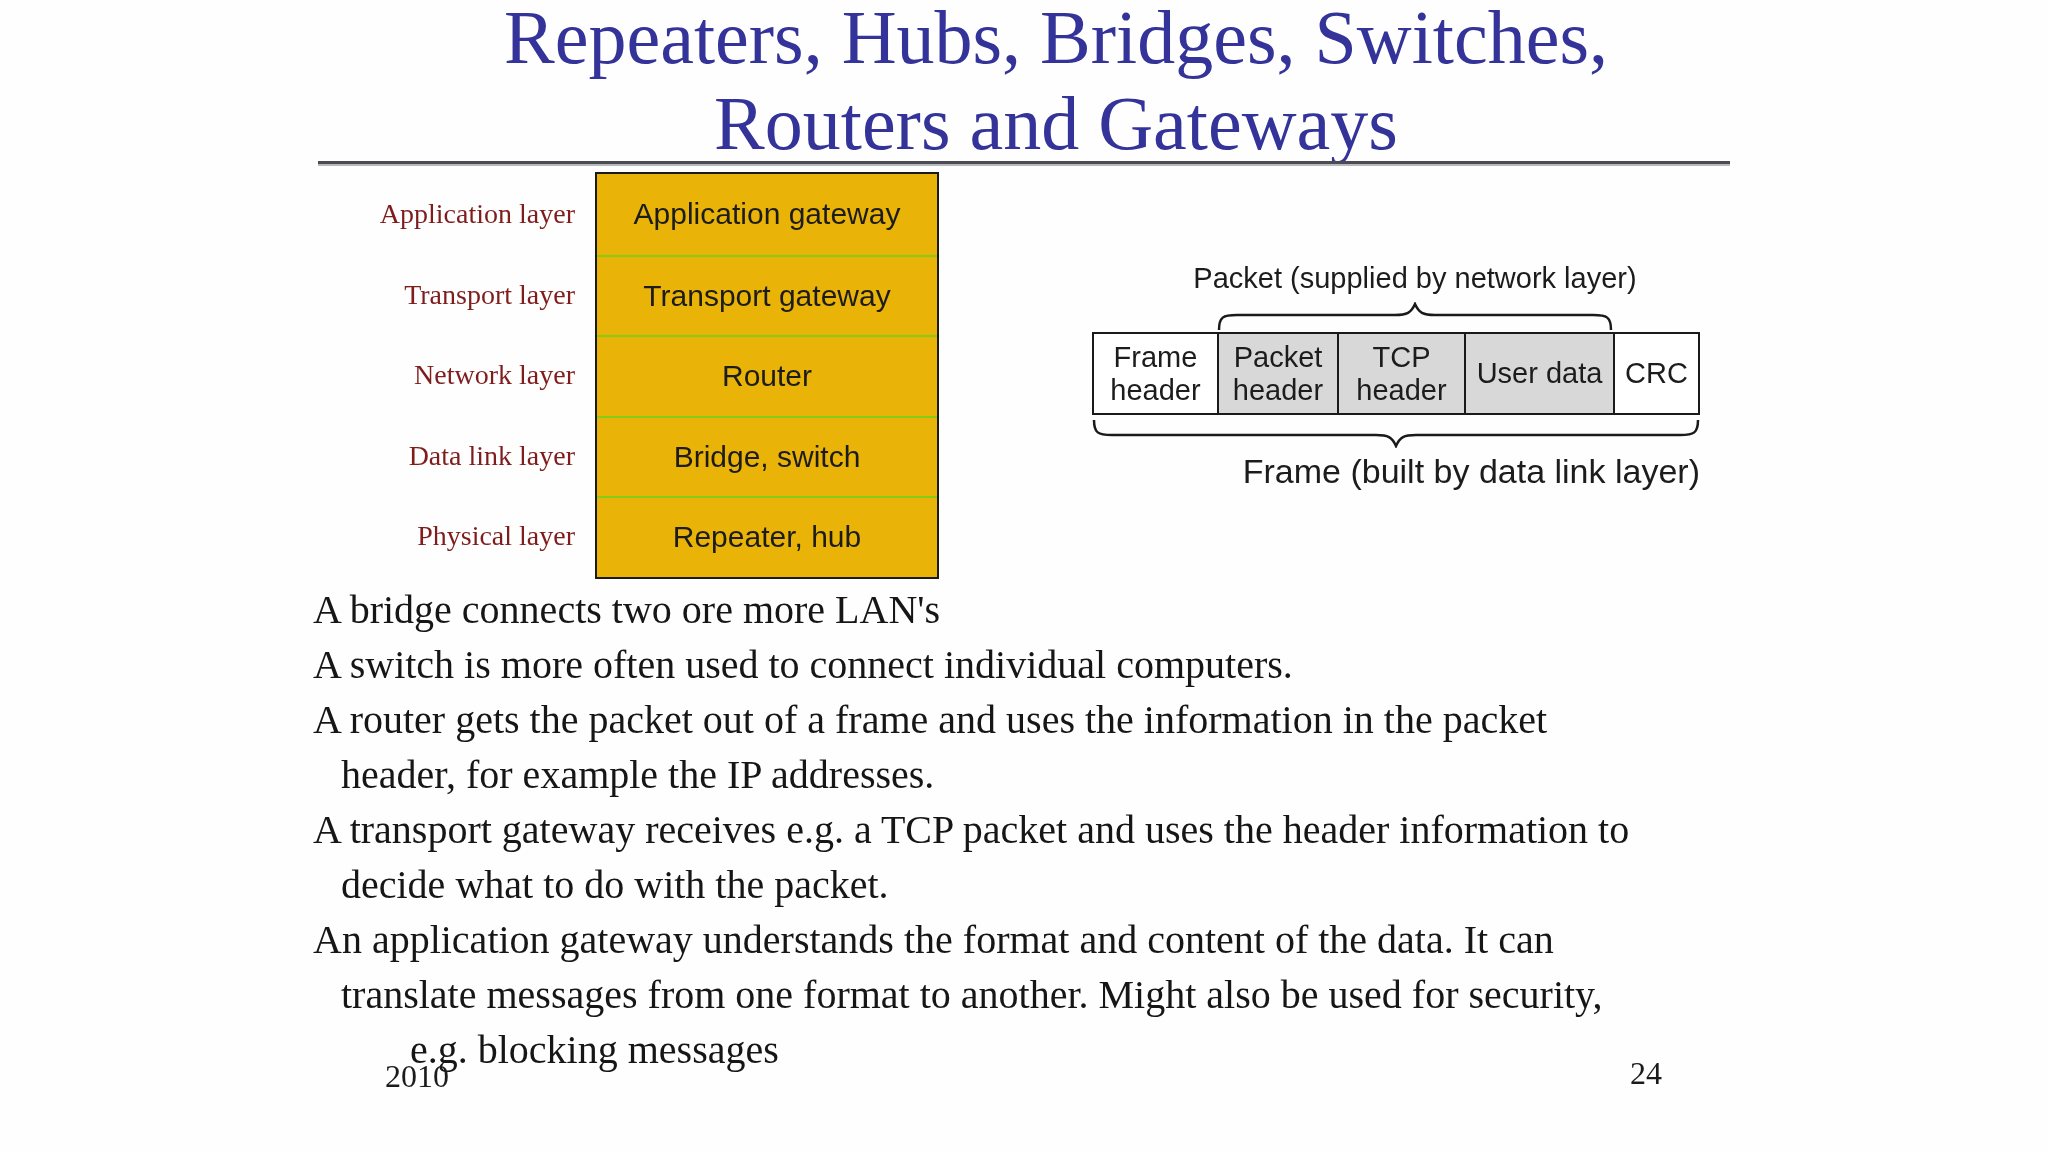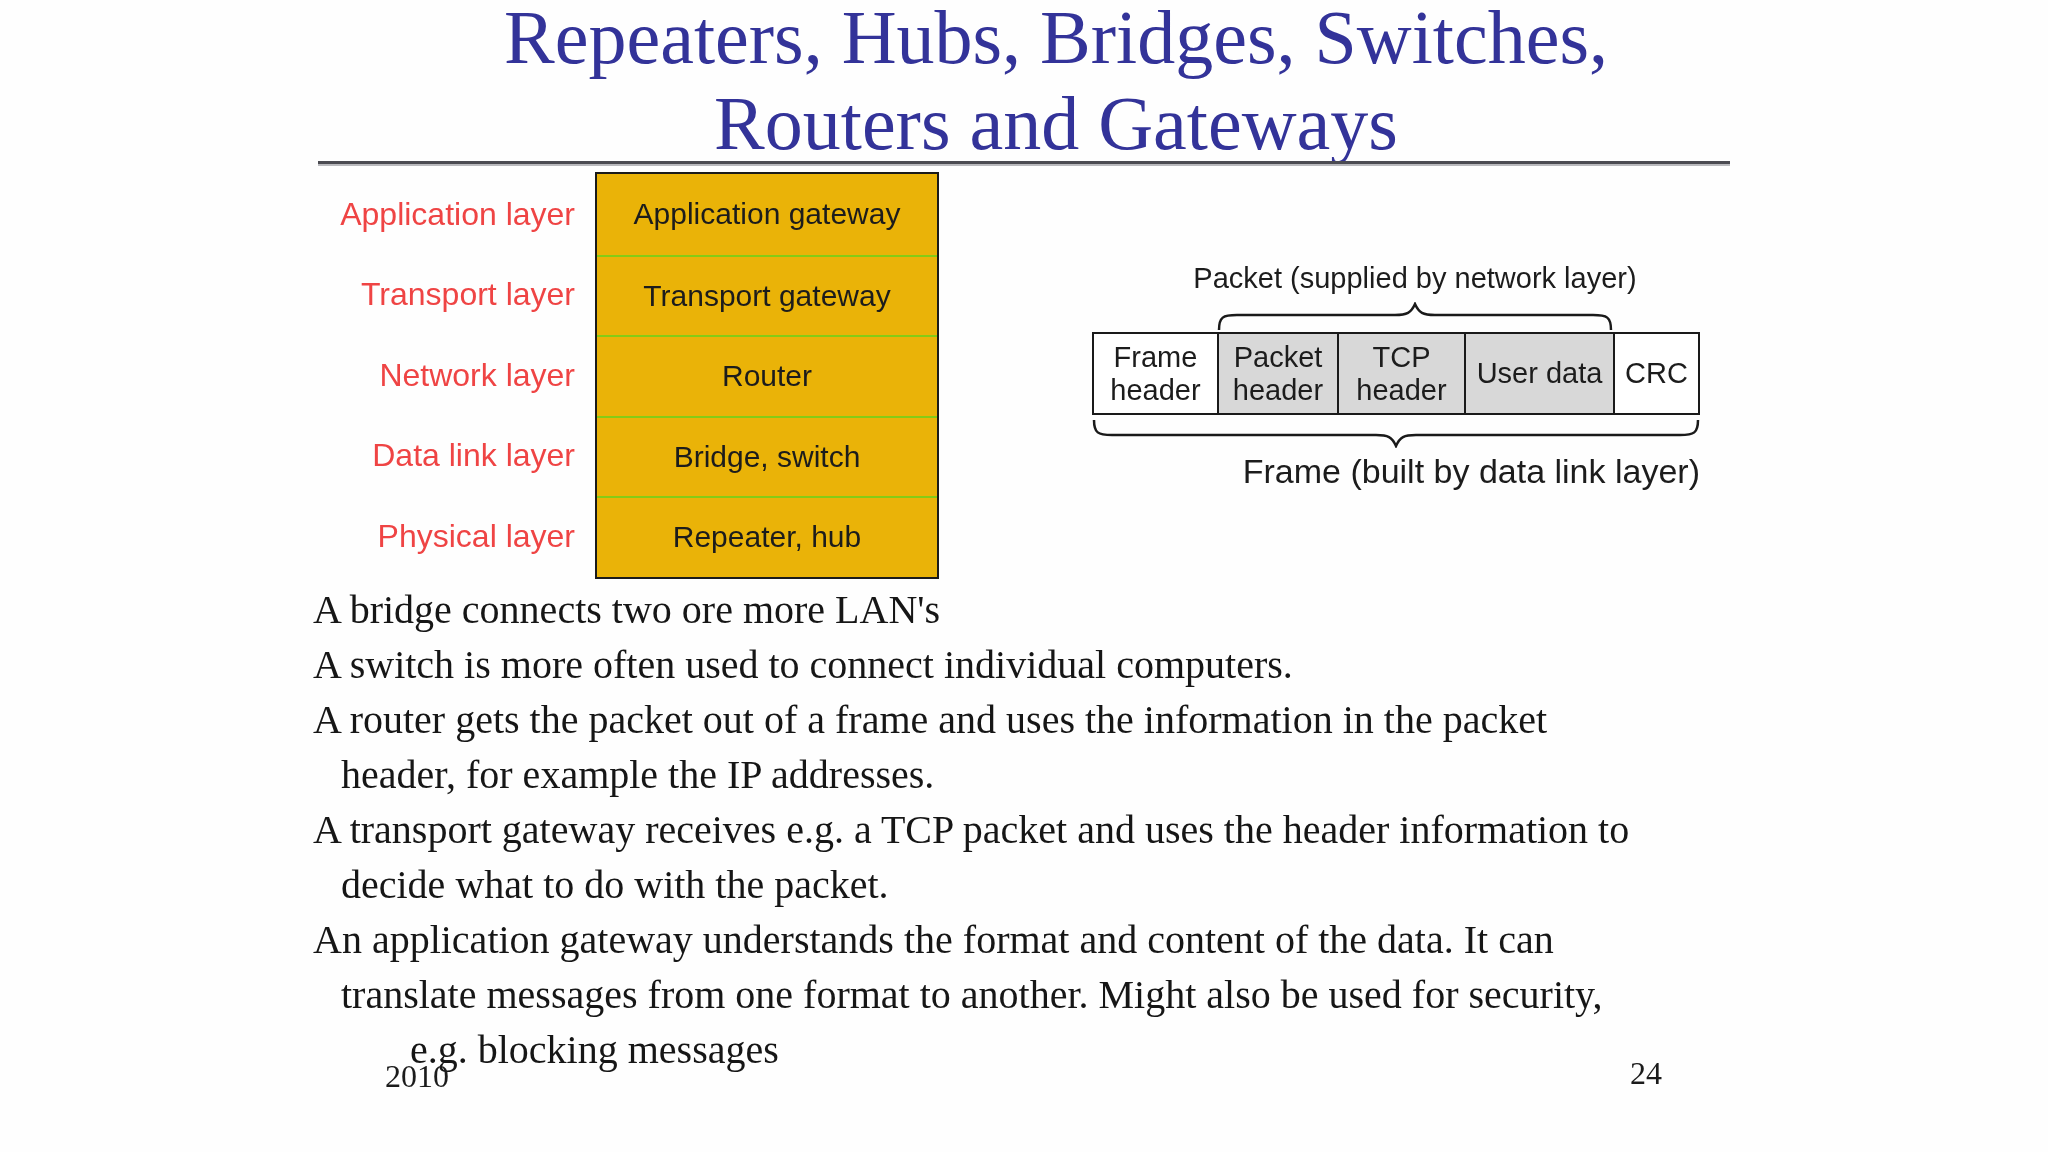--- a/index.html
+++ b/index.html
@@ -7,21 +7,21 @@
          font-family:"Liberation Serif", serif;color:#1b1b1b;}
 
   
   .title{position:absolute;left:64px;top:-6px;width:1984px;text-align:center;
          color:#333399;font-size:76px;line-height:86px;font-weight:400;}
   .title-rule{position:absolute;left:318px;top:161px;width:1412px;height:3px;
               background:#4b4b52;border-bottom:2px solid #b9b9bd;}
 
   
   .label-col{position:absolute;left:255px;top:174px;width:320px;
-             font-family:Liberation Sans, sans-serif;font-size:32px;color:#ef4444;}
+             font-family:Liberation Serif, serif;font-size:28px;color:#7f1d1d;}
   .label-row{height:80.5px;display:flex;align-items:center;justify-content:flex-end;}
   .device-col{position:absolute;left:595px;top:172px;width:340px;
               border:2px solid #1a1a1a;background:#eab308;
               font-family:"Liberation Sans", sans-serif;font-size:30px;color:#1c1c1c;}
   .device-row{height:80.5px;display:flex;align-items:center;justify-content:center;
               box-sizing:border-box;}
   .device-row + .device-row{border-top:2px solid #84cc16;}
 
   
   .packet-diagram{position:absolute;left:1092px;top:258px;width:608px;height:250px;

